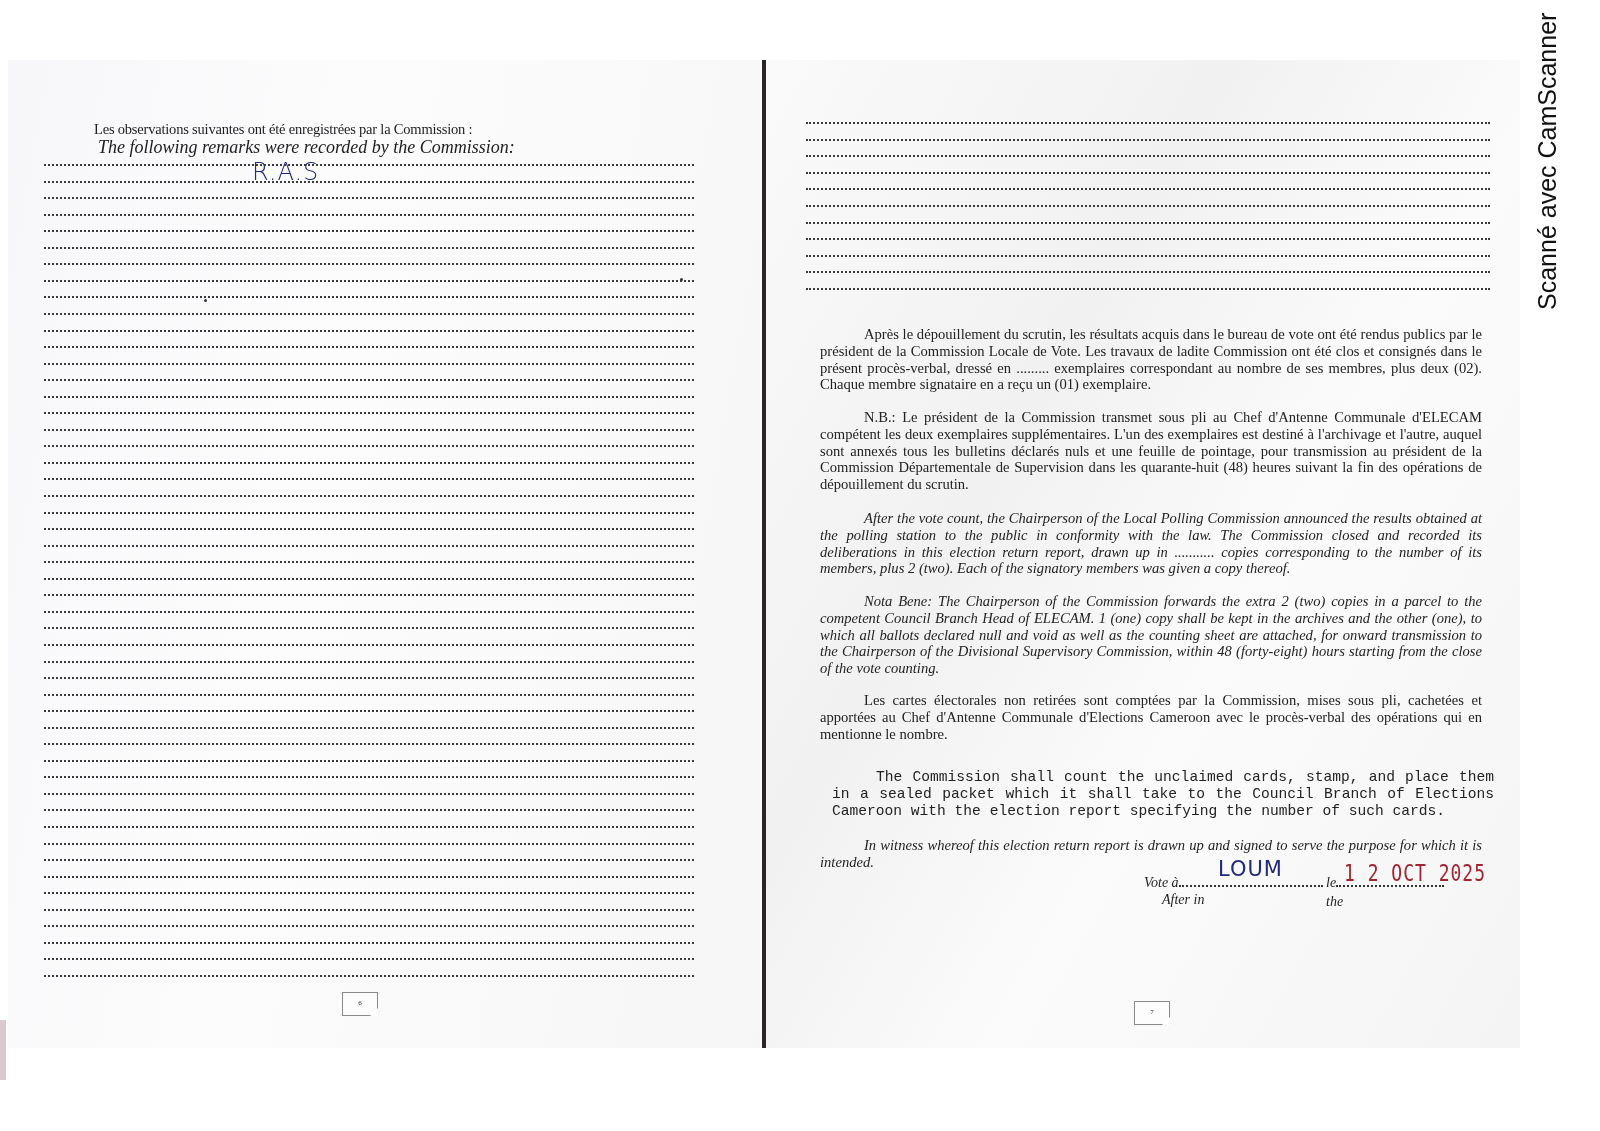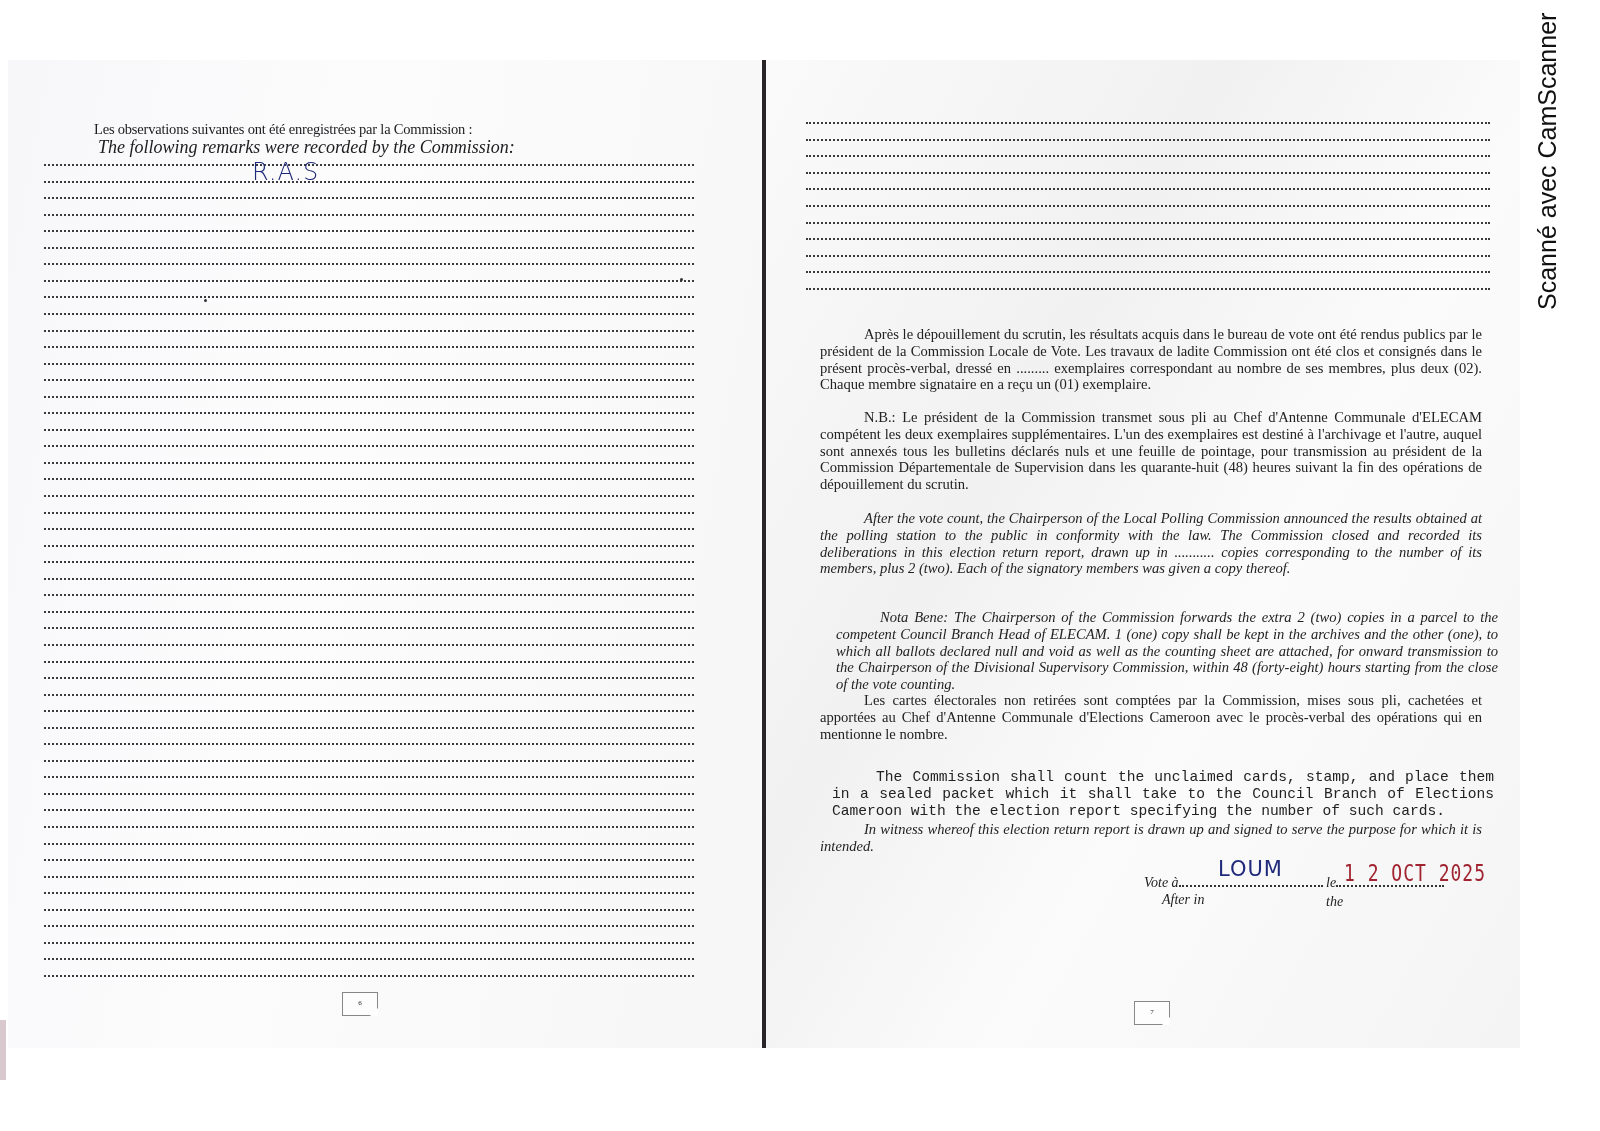--- a/index.html
+++ b/index.html
@@ -175,34 +175,34 @@
     </p>
 
     <p class="para" style="top:349px; margin:0;">
       <span class="indent"></span><b>N.B.:</b><span> Le président de la Commission transmet sous pli au Chef d'Antenne Communale d'ELECAM compétent les deux exemplaires supplémentaires. L'un des exemplaires est destiné à l'archivage et l'autre, auquel sont annexés tous les bulletins déclarés nuls et une feuille de pointage, pour transmission au président de la Commission Départementale de Supervision dans les quarante-huit (48) heures suivant la fin des opérations de dépouillement du scrutin.</span>
     </p>
 
     <p class="para it" style="top:450px; margin:0;">
       <span class="indent"></span><span>After the vote count, the Chairperson of the Local Polling Commission announced the results obtained at the polling station to the public in conformity with the law. The Commission closed and recorded its deliberations in this election return report, drawn up in ........... copies corresponding to the number of its members, plus 2 (two). Each of the signatory members was given a copy thereof.</span>
     </p>
 
-    <p class="para it" style="top:533px; margin:16px;">
+    <p class="para it" style="top:533px; margin:0;">
       <span class="indent"></span><b>Nota Bene:</b><span> The Chairperson of the Commission forwards the extra 2 (two) copies in a parcel to the competent Council Branch Head of ELECAM. 1 (one) copy shall be kept in the archives and the other (one), to which all ballots declared null and void as well as the counting sheet are attached, for onward transmission to the Chairperson of the Divisional Supervisory Commission, within 48 (forty-eight) hours starting from the close of the vote counting.</span>
     </p>
 
     <p class="para" style="top:632px; margin:0;">
       <span class="indent"></span><span>Les cartes électorales non retirées sont comptées par la Commission, mises sous pli, cachetées et apportées au Chef d'Antenne Communale d'Elections Cameroon avec le procès-verbal des opérations qui en mentionne le nombre.</span>
     </p>
 
     <p class="para" style="top:697px; margin:12px;font-family:Liberation Mono, monospace;">
       <span class="indent"></span><span>The Commission shall count the unclaimed cards, stamp, and place them in a sealed packet which it shall take to the Council Branch of Elections Cameroon with the election report specifying the number of such cards.</span>
     </p>
 
 
-    <p class="para it" style="top:761px; margin:0;">
+    <p class="para it" style="top:777px; margin:0;">
       <span class="indent"></span><span>In witness whereof this election return report is drawn up and signed to serve the purpose for which it is intended.</span>
     </p>
 
     <div class="fait" style="left:378px; top:815px;">
       <span>Vote à</span><span class="fait-dots" style="width:144px;"></span>
       <span>le</span><span class="fait-dots" style="width:108px;"></span>
     </div>
     <div class="place-hand">LOUM</div>
     <div class="date-stamp">1 2 OCT 2025</div>
     <div class="done-in" style="left:396px; top:832px;">After in</div>

